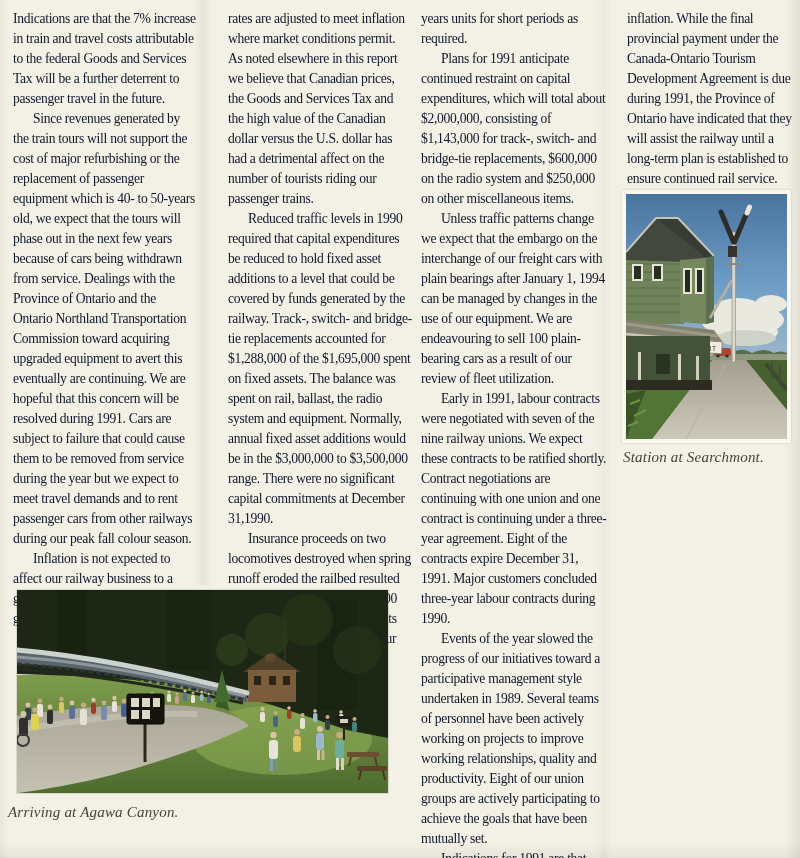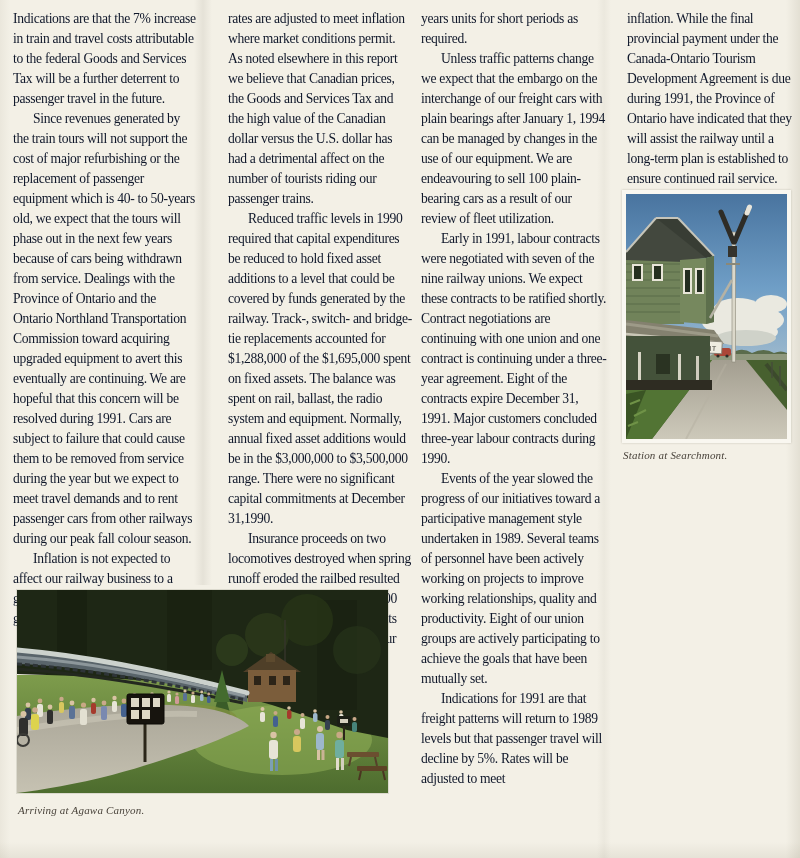--- a/index.html
+++ b/index.html
@@ -35,24 +35,24 @@
   .photo{position:absolute;box-shadow:0 0 0 1px rgba(90,85,70,.15);}
   #photo-agawa{left:17px;top:590px;width:371px;height:203px;}
   #photo-searchmont-frame{
     left:622px;top:190px;width:161px;height:245px;
     background:#f9f7f0;padding:4px;
     box-shadow:0 0 2px rgba(90,85,70,.3);
   }
   .photo svg{display:block;}
 
   .caption{
-    position:absolute;font-style:italic;font-size:11px;
+    position:absolute;font-style:italic;font-size:15px;
     color:#48423a;letter-spacing:0.2px;
   }
-  #caption-agawa{left:18px;top:804px;}
+  #caption-agawa{left:8px;top:804px;}
   #caption-searchmont{left:623px;top:449px;}
 </style>
 </head>
 <body>
 
 <div class="page-shade" id="shade-right"></div>
 <div class="page-shade" id="shade-left"></div>
 <div class="page-shade" id="shade-bottom"></div>
 <div class="page-shade" id="crease-1"></div>
 <div class="page-shade" id="crease-2"></div>
@@ -64,20 +64,21 @@
 </div>
 
 <div class="col" id="col-2">
   <p>rates are adjusted to meet inflation where market conditions permit. As noted elsewhere in this report we believe that Canadian prices, the Goods and Services Tax and the high value of the Canadian dollar versus the U.S. dollar has had a detrimental affect on the number of tourists riding our passenger trains.</p>
   <p class="ind">Reduced traffic levels in 1990 required that capital expenditures be reduced to hold fixed asset additions to a level that could be covered by funds generated by the railway. Track-, switch- and bridge-tie replacements accounted for $1,288,000 of the $1,695,000 spent on fixed assets. The balance was spent on rail, ballast, the radio system and equipment. Normally, annual fixed asset additions would be in the $3,000,000 to $3,500,000 range. There were no significant capital commitments at December 31,1990.</p>
   <p class="ind">Insurance proceeds on two locomotives destroyed when spring runoff eroded the railbed resulted in an unusual gain of $1,780,000 before income taxes. These units have not been replaced since our intention is to</p>
 </div>
 
 <div class="col" id="col-3">
   <p>years units for short periods as required.</p>
+  <p class="ind">Plans for 1991 anticipate continued restraint on capital expenditures, which will total about $2,000,000, consisting of $1,143,000 for track-, switch- and bridge-tie replacements, $600,000 on the radio system and $250,000 on other miscellaneous items.</p>
   <p class="ind">Unless traffic patterns change we expect that the embargo on the interchange of our freight cars with plain bearings after January 1, 1994 can be managed by changes in the use of our equipment. We are endeavouring to sell 100 plain-bearing cars as a result of our review of fleet utilization.</p>
   <p class="ind">Early in 1991, labour contracts were negotiated with seven of the nine railway unions. We expect these contracts to be ratified shortly. Contract negotiations are continuing with one union and one contract is continuing under a three-year agreement. Eight of the contracts expire December 31, 1991. Major customers concluded three-year labour contracts during 1990.</p>
   <p class="ind">Events of the year slowed the progress of our initiatives toward a participative management style undertaken in 1989. Several teams of personnel have been actively working on projects to improve working relationships, quality and productivity. Eight of our union groups are actively participating to achieve the goals that have been mutually set.</p>
   <p class="ind">Indications for 1991 are that freight patterns will return to 1989 levels but that passenger travel will decline by 5%. Rates will be adjusted to meet</p>
 </div>
 
 <div class="col" id="col-4">
   <p>inflation. While the final provincial payment under the Canada-Ontario Tourism Development Agreement is due during 1991, the Province of Ontario have indicated that they will assist the railway until a long-term plan is established to ensure continued rail service.</p>
 </div>
 

